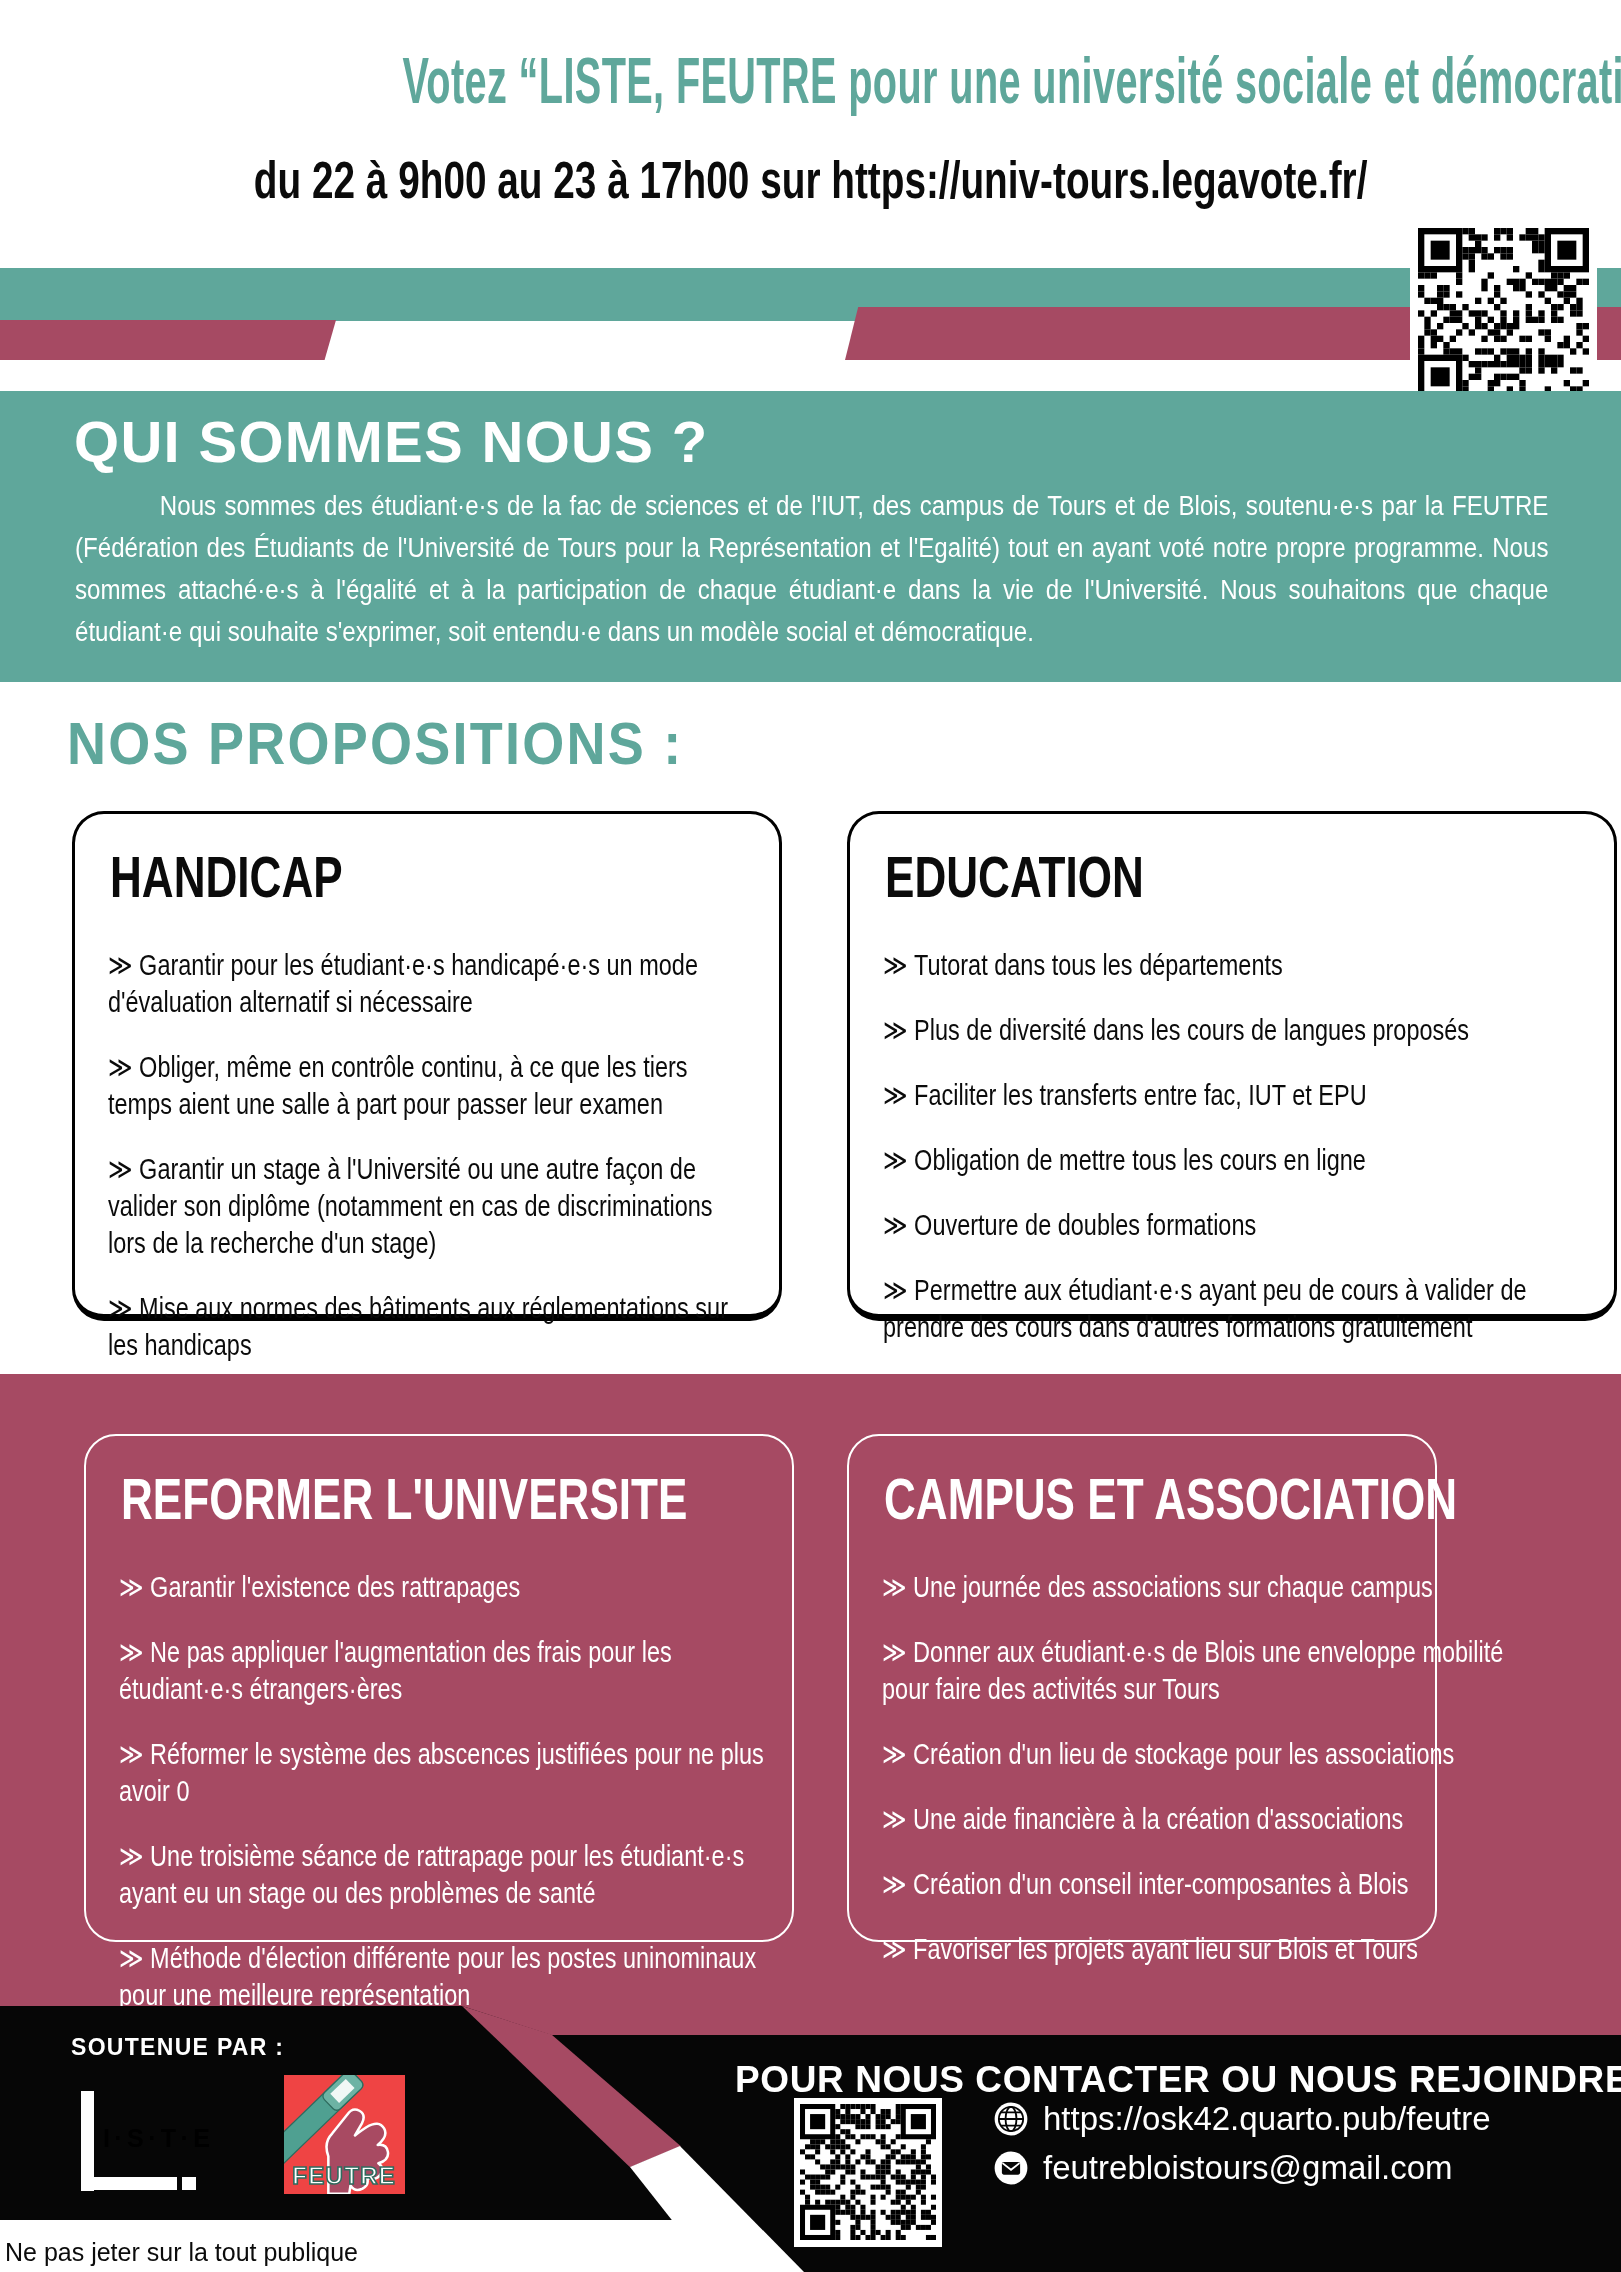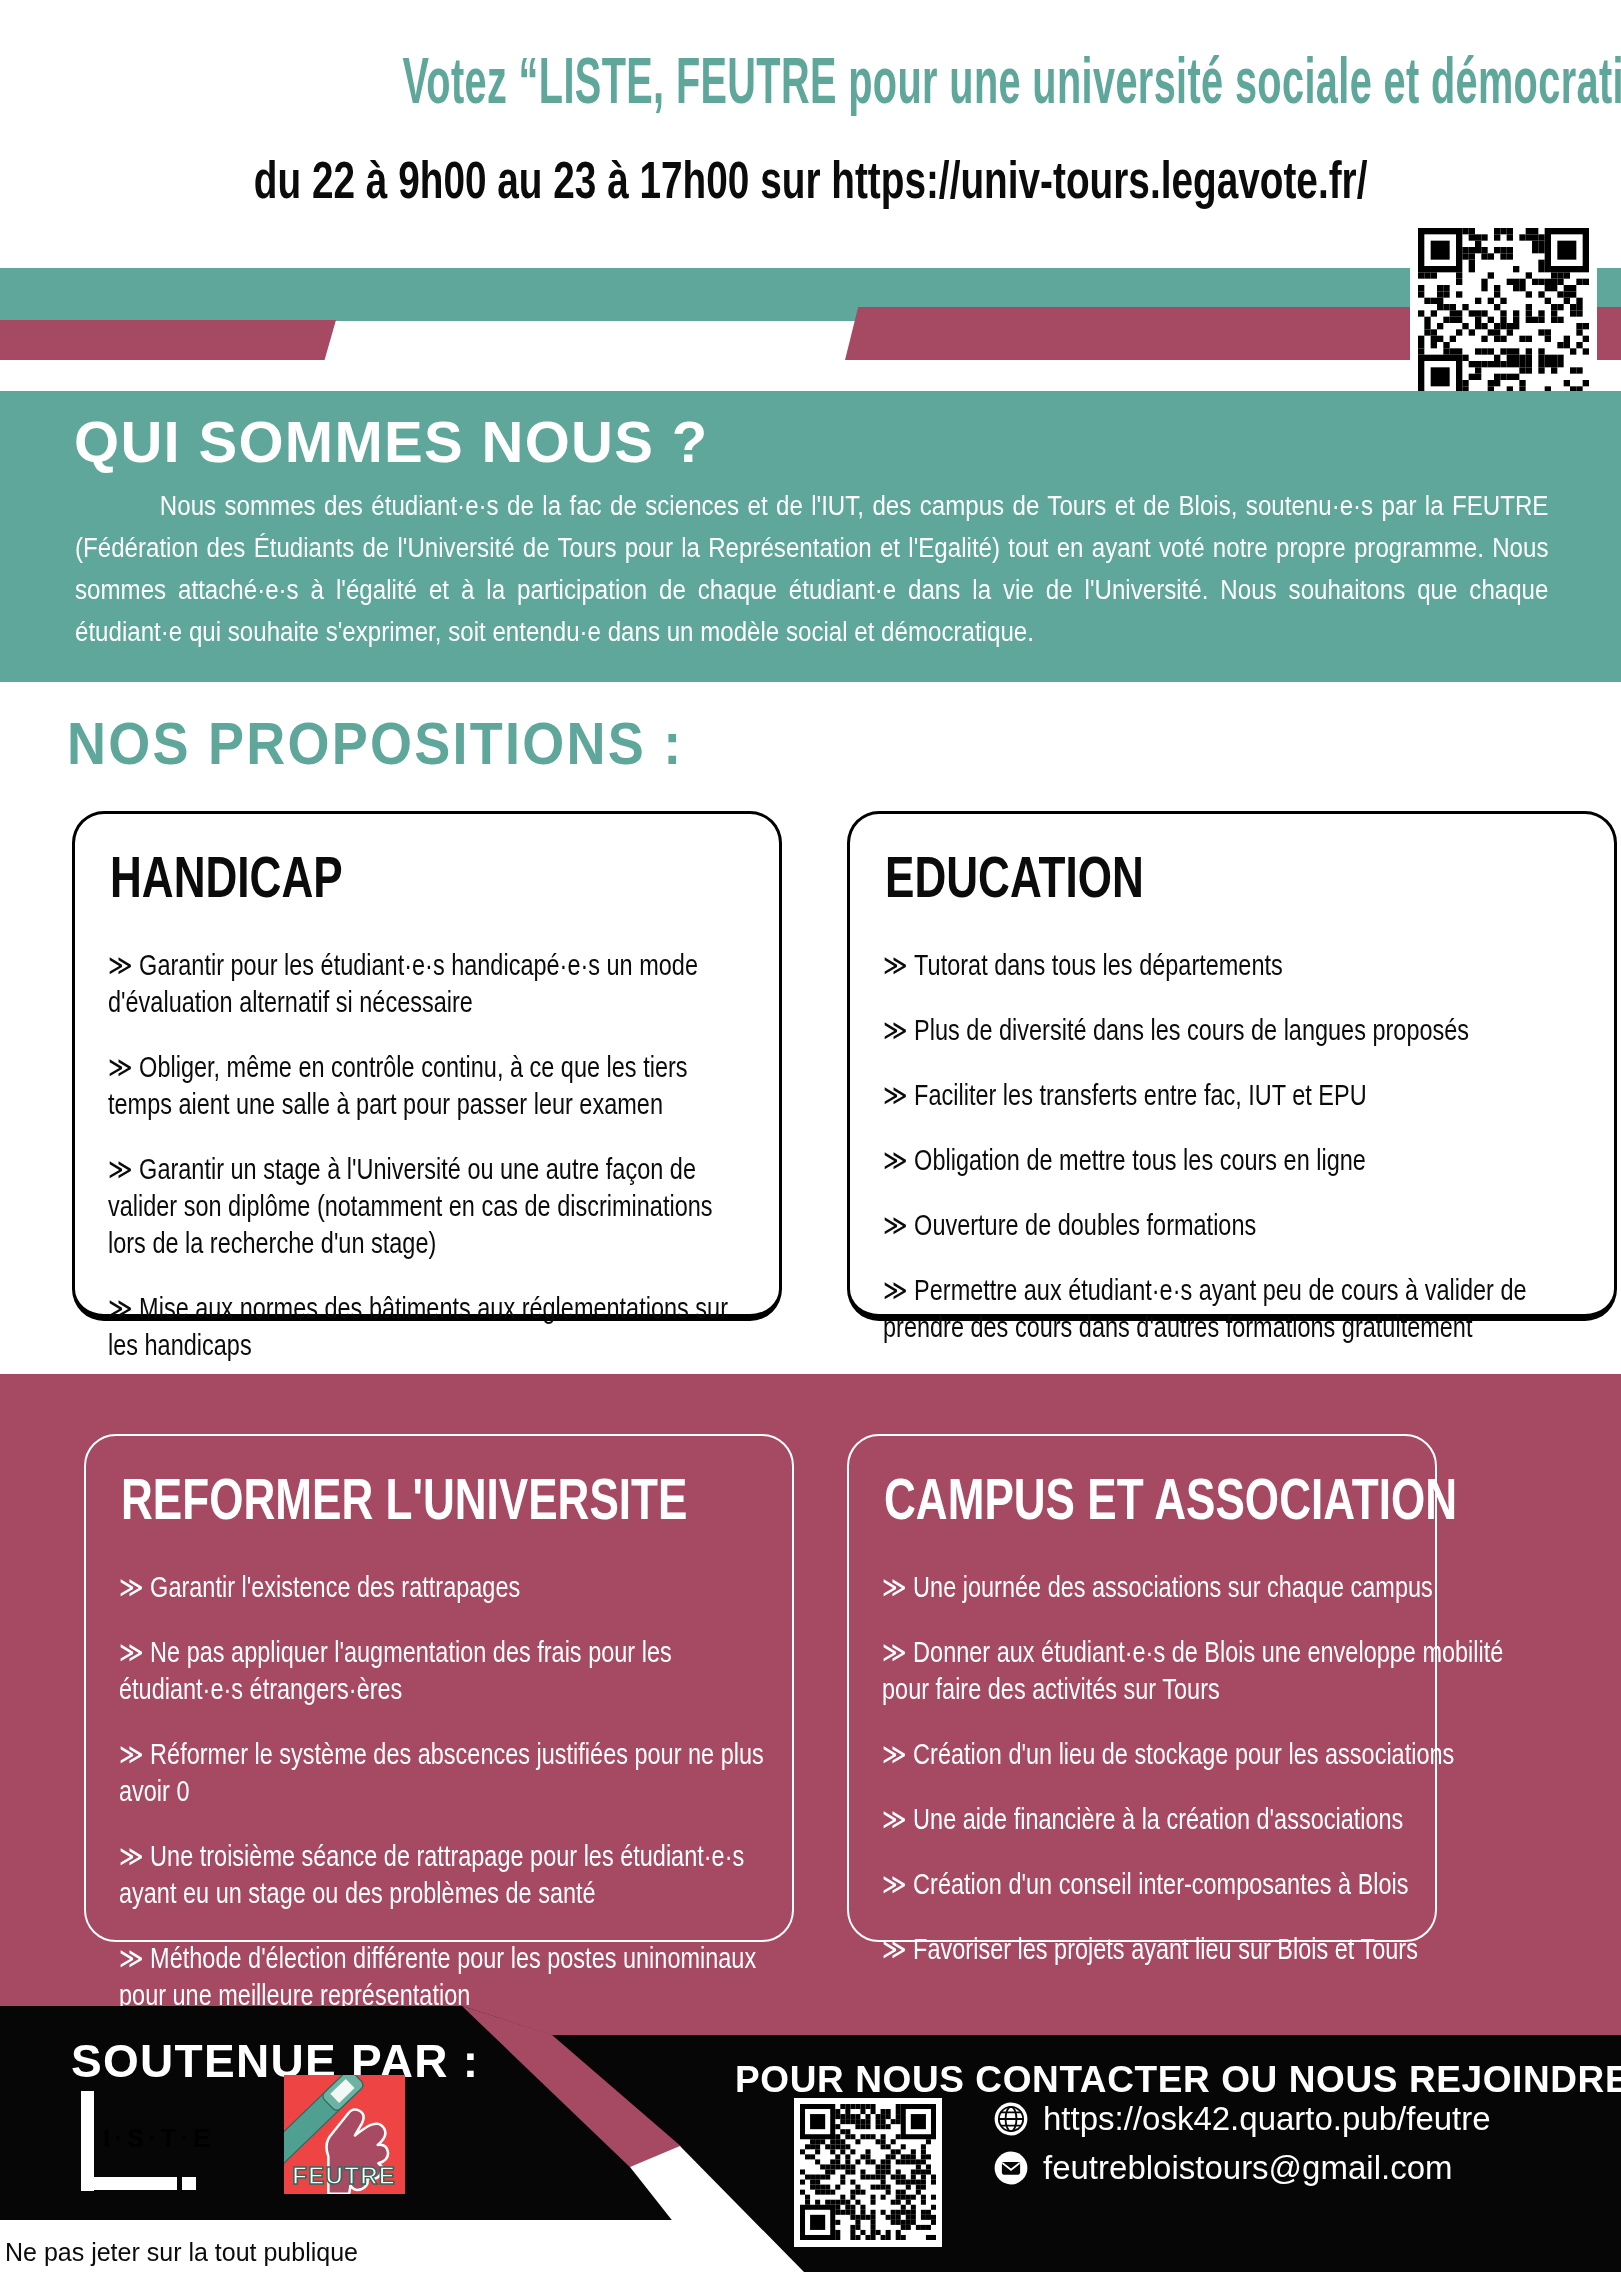--- a/index.html
+++ b/index.html
@@ -52,21 +52,21 @@
   
   .footer-black{left:0;top:2006px;width:1621px;height:266px;background:#060606;
      clip-path:polygon(0 0,100% 0,100% 100%,47.83% 100%,43.56% 80.48%,0 80.48%);}
   .maroon-band{left:462px;top:2006px;width:1159px;height:29px;background:#A64A63;
      clip-path:polygon(0 0,100% 0,100% 100%,7.72% 100%);}
   .maroon-stripe{left:462px;top:2006px;width:222px;height:165px;background:#A64A63;
      clip-path:polygon(0 0,40.3% 17.3%,98.6% 85%,75.7% 97.7%);}
   .white-stripe{left:630px;top:2146px;width:174px;height:126px;background:#ffffff;
      clip-path:polygon(0 16.6%,28.7% 0,100% 100%,47.6% 100%);}
 
-  .soutenue{left:71px;top:2034px;font-size:46px;font-weight:bold;color:#fff;letter-spacing:1.3px;}
+  .soutenue{left:71px;top:2034px;font-size:23px;font-weight:bold;color:#fff;letter-spacing:1.3px;}
   .liste-v{left:81px;top:2091px;width:13.3px;height:100px;background:#fff;}
   .liste-h{left:81px;top:2177px;width:96px;height:13.3px;background:#fff;}
   .liste-dot{left:182px;top:2177px;width:14px;height:13.3px;background:#fff;}
   .liste-text{left:103px;top:2124px;font-size:25px;color:#000000;letter-spacing:4.4px;font-weight:bold;}
   .feutre-box{left:284px;top:2075px;width:121px;height:119px;background:#ef4444;overflow:hidden;}
 
   .contact-heading{left:735px;top:2059px;font-size:37px;font-weight:bold;color:#fff;letter-spacing:0.6px;white-space:nowrap;}
   .qr-footer-box{left:794px;top:2098px;width:148px;height:149px;background:#ffffff;}
   .qr-footer-box .qr{left:6.3px;top:6.3px;width:136px;height:136px;}
   .contacts{left:994px;top:2101px;}

